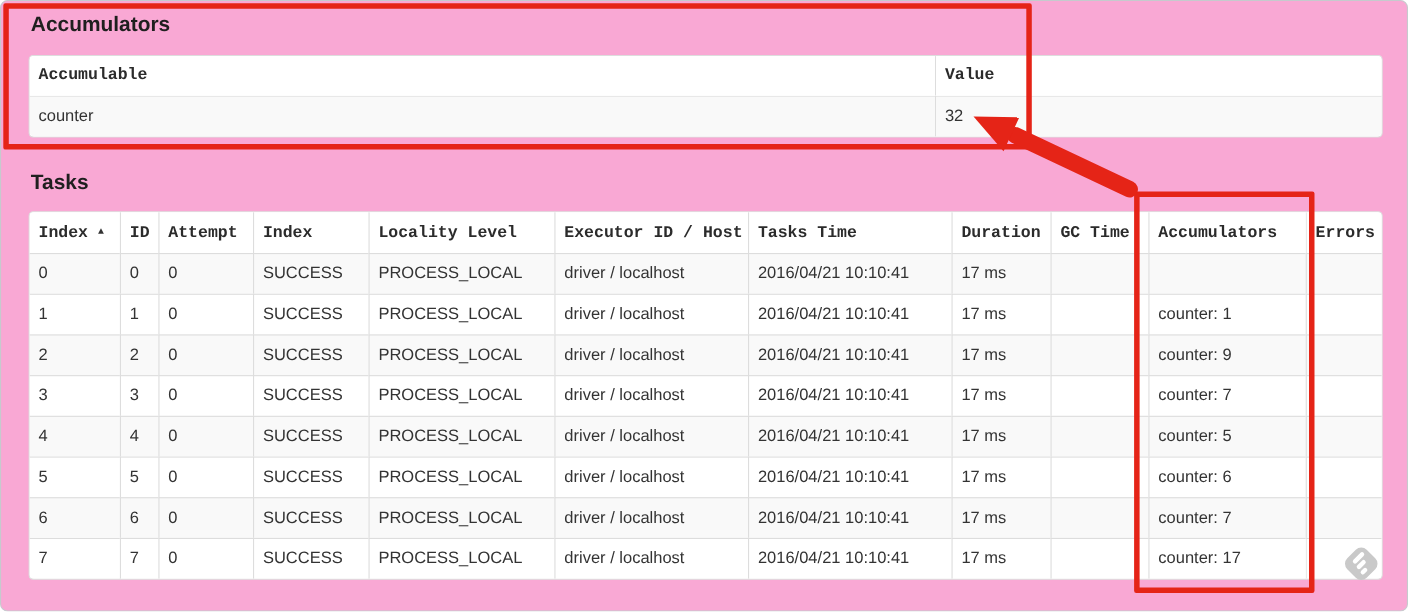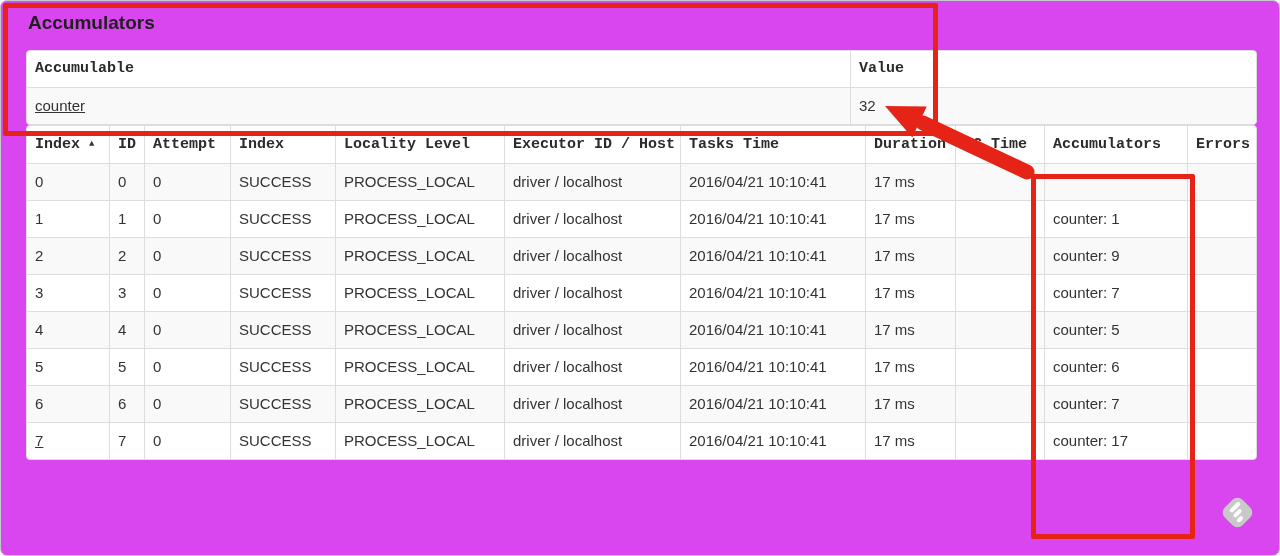--- a/index.html
+++ b/index.html
@@ -3,21 +3,21 @@
 <meta charset="utf-8">
 <style>
   :root { --ann-red: #e52417; }
   html, body { margin: 0; padding: 0; background: #ffffff; }
   body { width: 1280px; height: 556px; }
 
   .screen {
     position: relative;
     width: 1280px; height: 556px;
     box-sizing: border-box;
-    background: #d946ef;
+    background: #f9a8d4;
     border: 1px solid #c6cacd;
     border-radius: 7px;
     overflow: hidden;
     font-family: "Liberation Sans", "DejaVu Sans", sans-serif;
     color: #333333;
   }
 
   .content { padding: 0 24px 0 25px; }
 
   .heading {
@@ -50,21 +50,21 @@
     border-left: 1px solid #dddddd;
     border-top: 1px solid #dddddd;
     background: #ffffff;
   }
   .btable th { font-weight: bold; color: #2b2b2b; font-family: Liberation Mono, monospace; }
   .btable th:first-child, .btable td:first-child { border-left: none; }
   .btable thead tr:first-child th { border-top: none; }
   .btable tbody tr:nth-child(odd) td { background: #f9f9f9; }
   .btable thead tr:first-child th:first-child { border-top-left-radius: 4px; }
   .btable thead tr:first-child th:last-child { border-top-right-radius: 4px; }
-  .btable tbody tr:last-child td:first-child { border-bottom-left-radius: 4px; text-decoration: underline; }
+  .btable tbody tr:last-child td:first-child { border-bottom-left-radius: 4px; }
   .btable tbody tr:last-child td:last-child { border-bottom-right-radius: 4px; }
 
   .sort-icon {
     display: inline-block;
     margin-left: 9px;
     font-size: 9px;
     color: #333333;
     vertical-align: 2px;
   }
 
@@ -130,20 +130,21 @@
       </thead>
       <tbody>
 
           <tr>
             <td>counter</td>
             <td>32</td>
           </tr>
         </tbody>
     </table>
 
+    <h4 class="heading tasks-heading">Tasks</h4>
 
     <table class="btable">
       <colgroup>
         <col style="width:82px">
           <col style="width:35px">
           <col style="width:86px">
           <col style="width:105px">
         <col style="width:169px">
           <col style="width:176px">
           <col style="width:185px">

